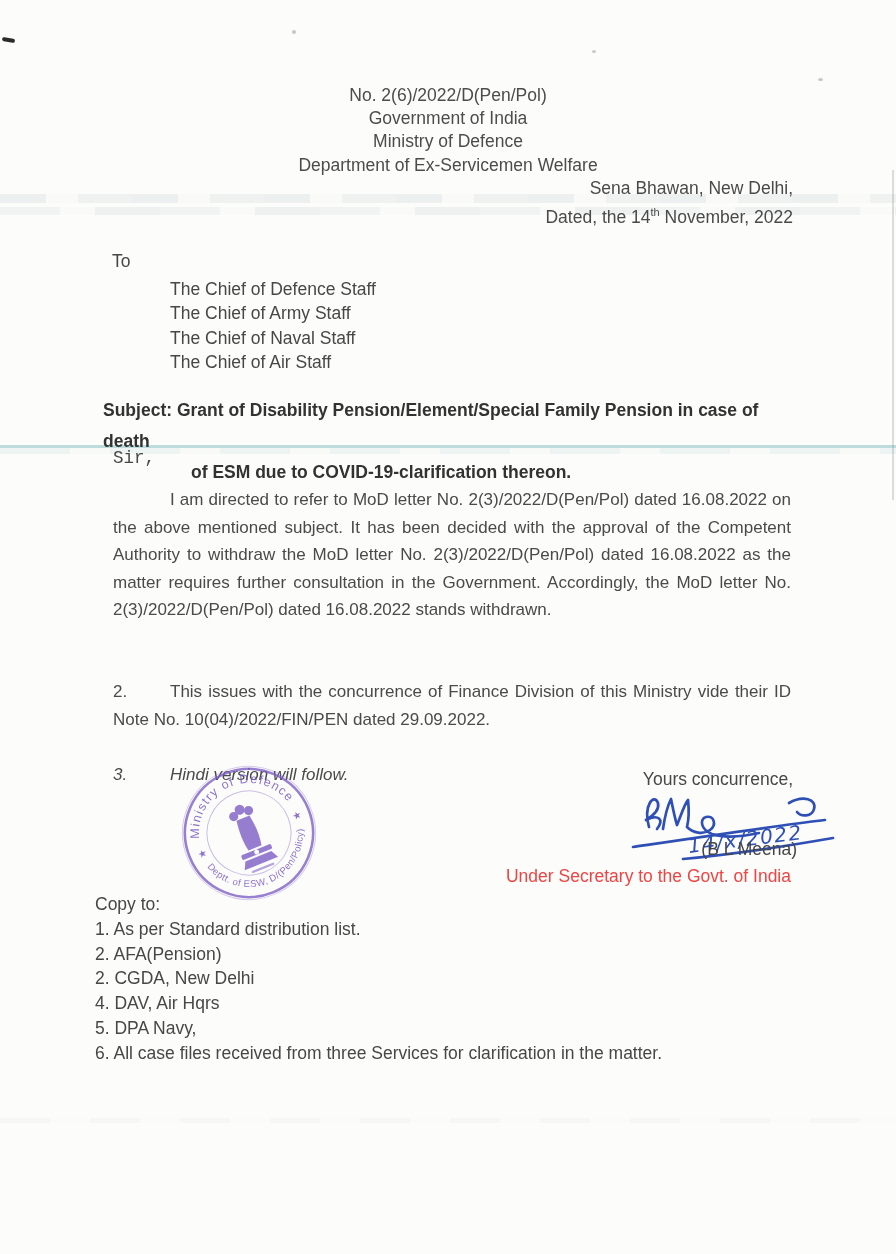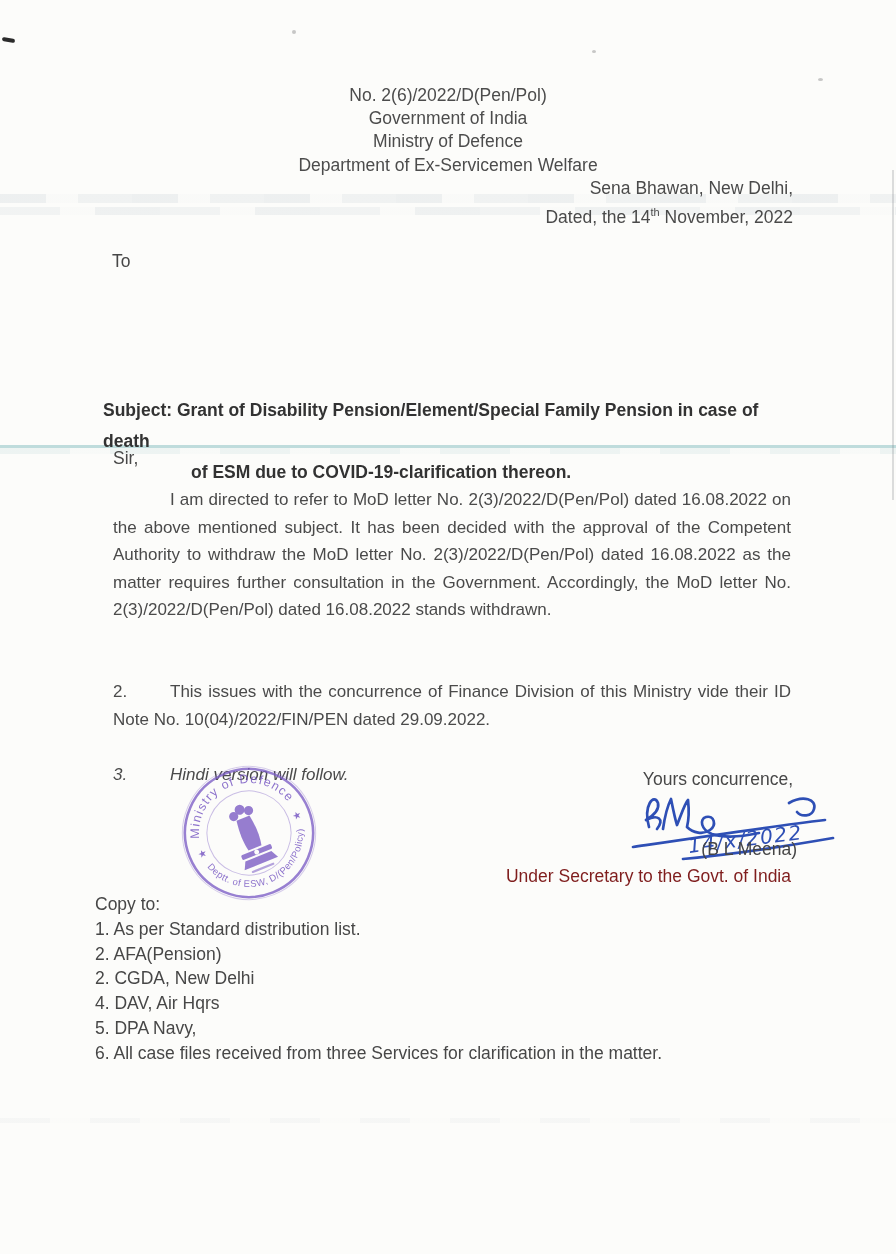--- a/index.html
+++ b/index.html
@@ -28,30 +28,30 @@
   .letterhead { position:absolute; top:84px; left:0; right:0; text-align:center;
     font-size:17.5px; line-height:23.2px; color:#4c4c4c; }
   .place-date { position:absolute; top:177px; right:103px; text-align:right;
     font-size:17.5px; line-height:23.5px; color:#4a4a4a; }
   .place-date sup { font-size:11px; }
   .to-label { position:absolute; top:251px; left:112px; font-size:17.5px; }
   .recipients { position:absolute; top:277px; left:170px; font-size:17.5px; line-height:24.3px; }
   .subject { position:absolute; top:395px; left:103px; width:702px;
     font-weight:bold; color:#323232; font-size:17.5px; line-height:31px; }
   .subject .l2 { padding-left:88px; }
-  .salutation { position:absolute; top:448px; left:113px; font-size:17.5px; }
+  .salutation { position:absolute; top:448px; left:113px; font-size:17.5px;font-family:Liberation Mono, monospace; }
   .para { position:absolute; left:113px; width:678px; font-size:17px;
     line-height:27.5px; text-align:justify; color:#4a4a4a; }
   .para1 { top:469px; text-indent:57px; }
   .para2 { top:661px; }
   .para3 { top:744px;font-style:italic; }
   .pnum { display:inline-block; width:57px; }
   .valediction { position:absolute; top:769px; right:103px; font-size:17.5px; }
   .sig-name { position:absolute; top:839px; right:99px; font-size:17.5px; color:#454545; }
-  .sig-title { position:absolute; top:866px; right:105px; font-size:17.5px; color:#7f1d1d; }
+  .sig-title { position:absolute; top:866px; right:105px; font-size:17.5px; color:#ef4444; }
   .copy-block { position:absolute; top:892px; left:95px; font-size:17.5px; line-height:24.8px; color:#474747; }
 
   
   .stamp { position:absolute; top:763px; left:179px; width:140px; height:140px;
     transform:rotate(-22deg); opacity:.85; }
   .sig-svg { position:absolute; top:789px; left:627px; width:214px; height:84px; }
 </style>
 </head>
 <body>
 
@@ -74,20 +74,26 @@
     <div>Ministry of Defence</div>
     <div>Department of Ex-Servicemen Welfare</div>
   </div>
 
   <div class="place-date">
     <div>Sena Bhawan, New Delhi,</div>
     <div><span>Dated, the  14</span><sup>th</sup><span> November, 2022</span></div>
   </div>
 
   <div class="to-label">To</div>
+  <div class="recipients">
+    <div>The Chief of Defence Staff</div>
+    <div>The Chief of Army Staff</div>
+    <div>The Chief of Naval Staff</div>
+    <div>The Chief of Air Staff</div>
+  </div>
 
   <div class="subject">
     <div>Subject: Grant of Disability Pension/Element/Special Family Pension in case of death</div>
     <div class="l2">of ESM due to COVID-19-clarification thereon.</div>
   </div>
 
   <div class="salutation">Sir,</div>
   <p class="para para1">I am directed to refer to MoD letter No. 2(3)/2022/D(Pen/Pol) dated 16.08.2022 on the above mentioned subject. It has been decided with the approval of the Competent Authority to withdraw the MoD letter No. 2(3)/2022/D(Pen/Pol) dated 16.08.2022 as the matter requires further consultation in the Government. Accordingly, the MoD letter No. 2(3)/2022/D(Pen/Pol) dated 16.08.2022 stands withdrawn.</p>
   <p class="para para2"><span class="pnum">2.</span><span>This issues with the concurrence of Finance Division of this Ministry vide their ID Note No. 10(04)/2022/FIN/PEN dated 29.09.2022.</span></p>
   <p class="para para3"><span class="pnum">3.</span><span>Hindi version will follow.</span></p>

